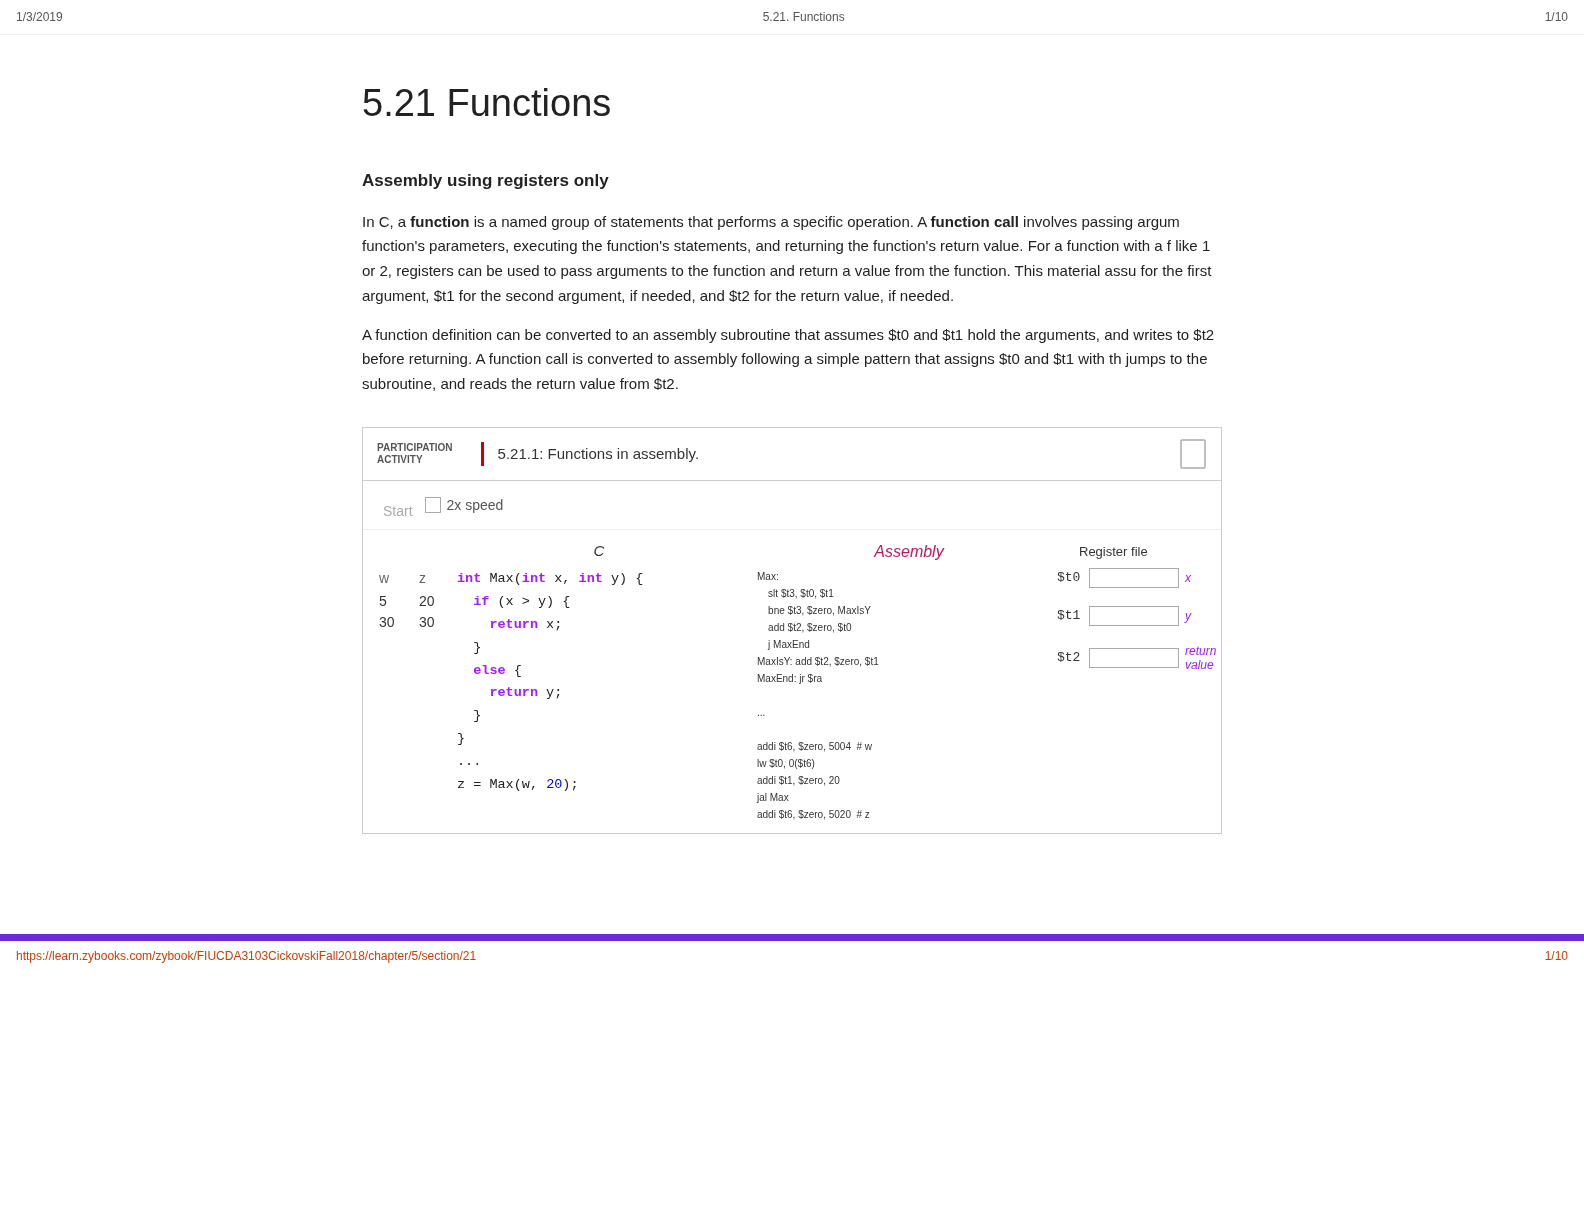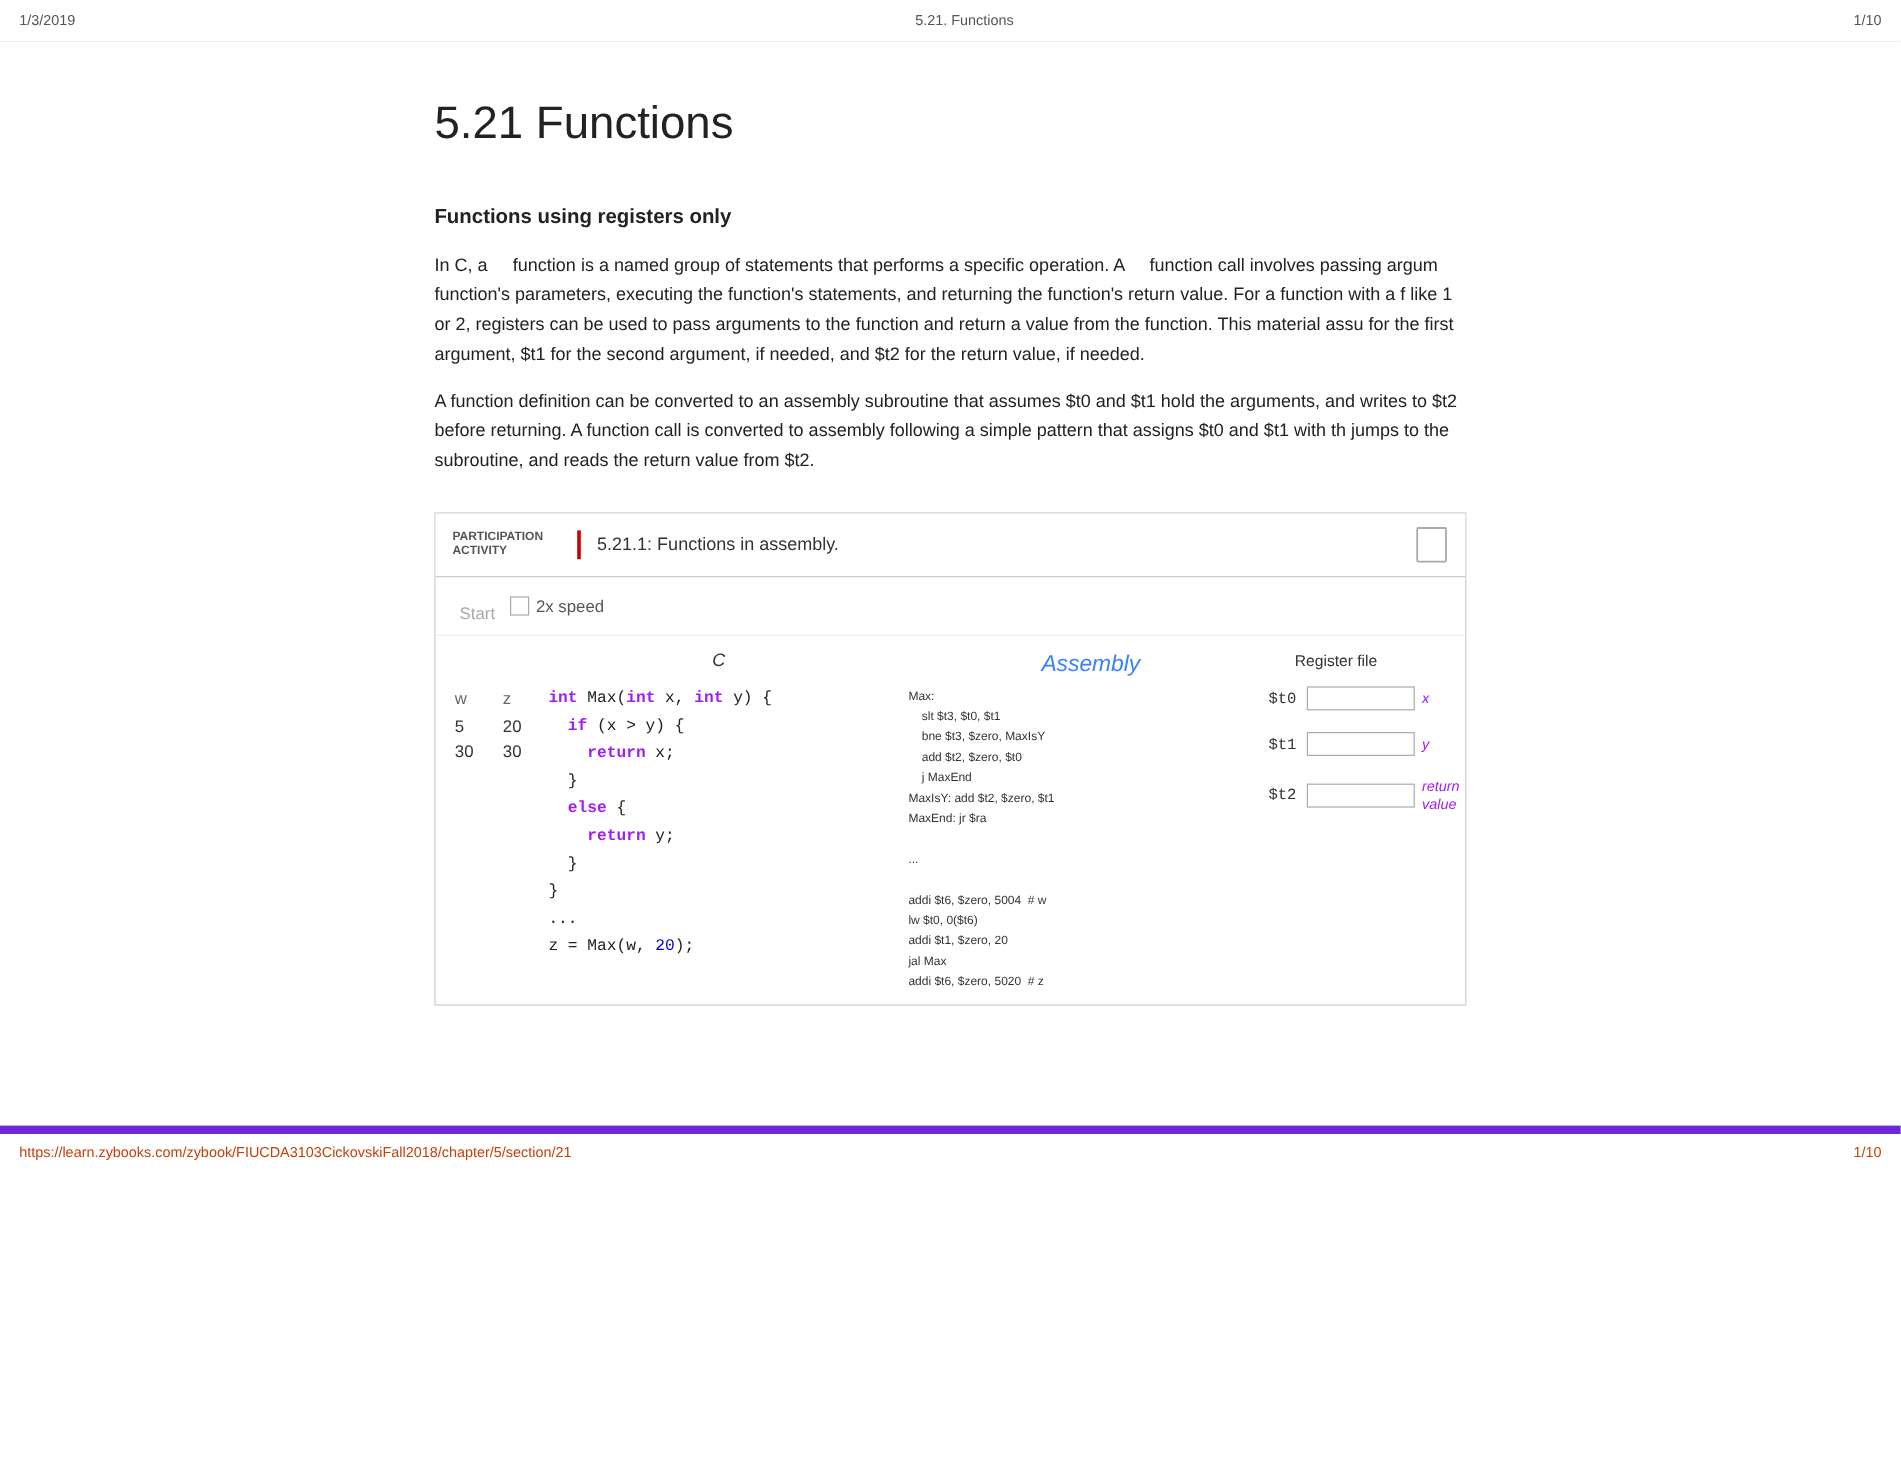--- a/index.html
+++ b/index.html
@@ -35,22 +35,21 @@
       color: #222;
       margin-bottom: 16px;
     }
     .body-text {
       font-size: 15px;
       color: #222;
       margin-bottom: 14px;
       line-height: 1.65;
     }
     .body-text strong {
-      font-weight: normal;
-      margin-left: 17px;
+      font-weight: bold;
     }
     .activity-box {
       border: 1px solid #ccc;
       margin: 30px 0;
       background: #fff;
     }
     .activity-header {
       display: flex;
       align-items: center;
       border-bottom: 1px solid #ccc;
@@ -183,21 +182,21 @@
 
 <div class="top-bar">
   <span>1/3/2019</span>
   <span>5.21. Functions</span>
   <span>1/10</span>
 </div>
 
 <div class="page-content">
   <h1 class="page-title">5.21 Functions</h1>
 
-  <h2 class="section-heading">Functions using registers only</h2>
+  <h2 class="section-heading">Assembly using registers only</h2>
 
   <p class="body-text">
     In C, a <strong>function</strong> is a named group of statements that performs a specific operation. A <strong>function call</strong> involves passing argum function's parameters, executing the function's statements, and returning the function's return value. For a function with a f like 1 or 2, registers can be used to pass arguments to the function and return a value from the function. This material assu for the first argument, $t1 for the second argument, if needed, and $t2 for the return value, if needed.
   </p>
 
   <p class="body-text">
     A function definition can be converted to an assembly subroutine that assumes $t0 and $t1 hold the arguments, and writes to $t2 before returning. A function call is converted to assembly following a simple pattern that assigns $t0 and $t1 with th jumps to the subroutine, and reads the return value from $t2.
   </p>
 
   <div class="activity-box">
@@ -218,21 +217,21 @@
       </button>
     </div>
 
     <div class="activity-content-area">
 
       <div style="display:flex; align-items:flex-start; margin-left: 80px; gap: 40px; margin-bottom: 4px;">
         <div style="min-width:280px; text-align:center;">
           <span style="font-style:italic; font-size:15px; color:#333;">C</span>
         </div>
         <div style="min-width:260px; text-align:center;">
-          <span style="font-style:italic; font-size:19px; color:#3b82f6;">Assembly</span>
+          <span style="font-style:italic; font-size:16px; color:#be185d;">Assembly</span>
         </div>
         <div style="min-width:160px; text-align:left;">
           <span style="font-size:13px; color:#333;">Register file</span>
         </div>
       </div>
 
       <div style="display:flex; align-items:flex-start; gap:0;">
 
         <div style="min-width:70px; margin-right:8px;">
           <div class="wz-header-row">

